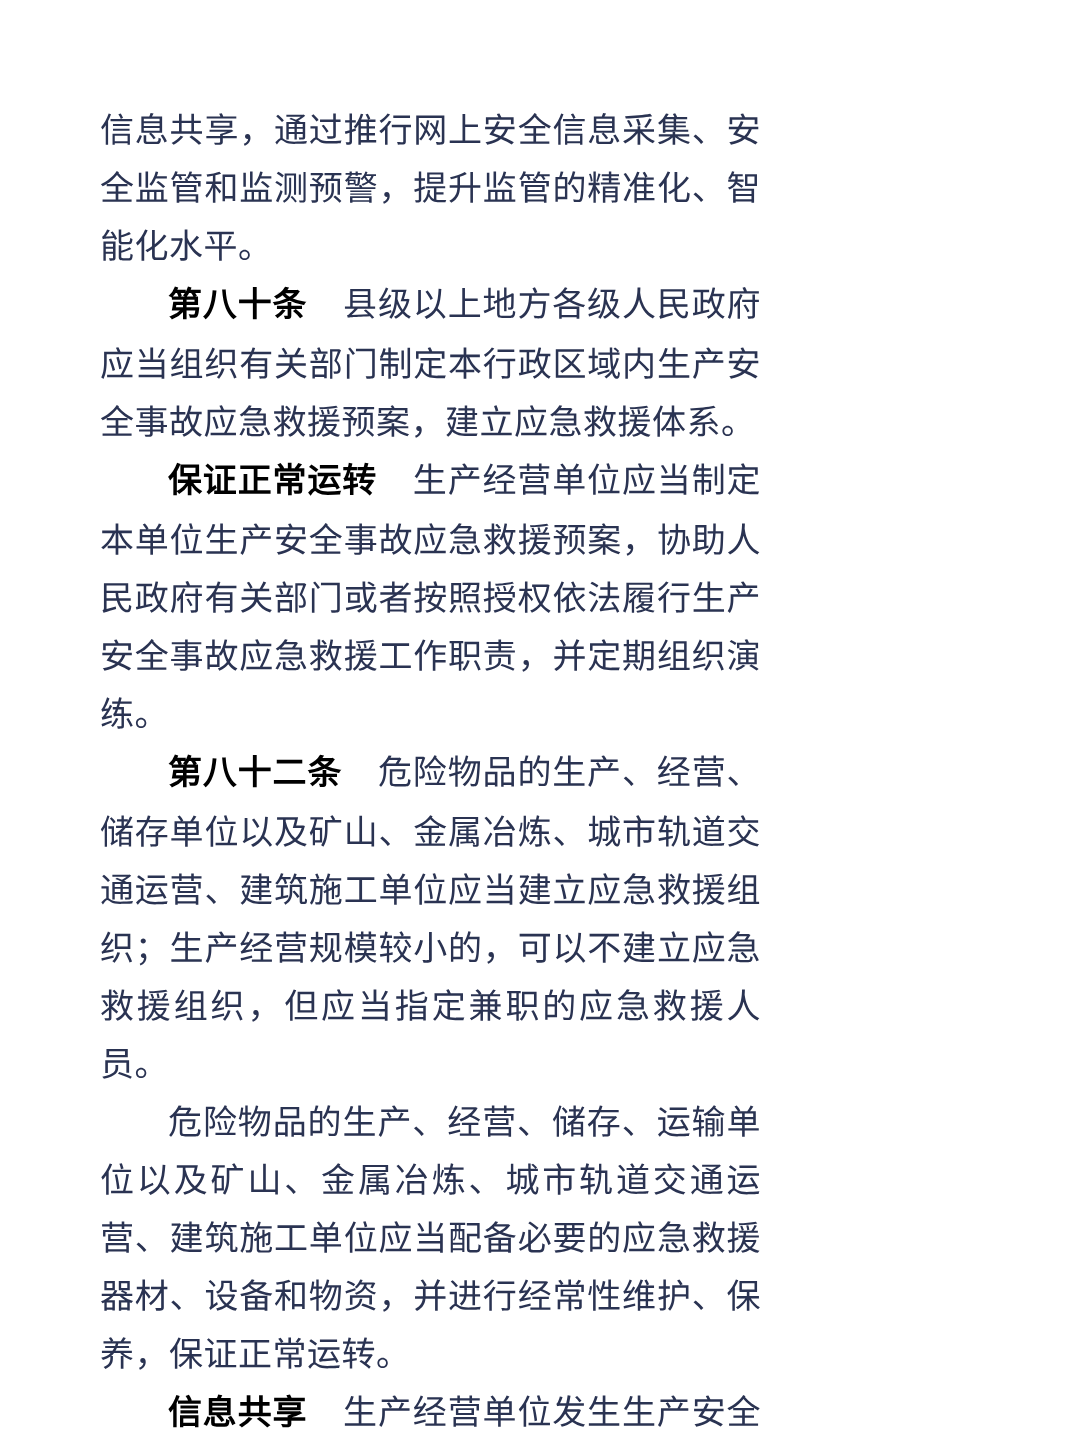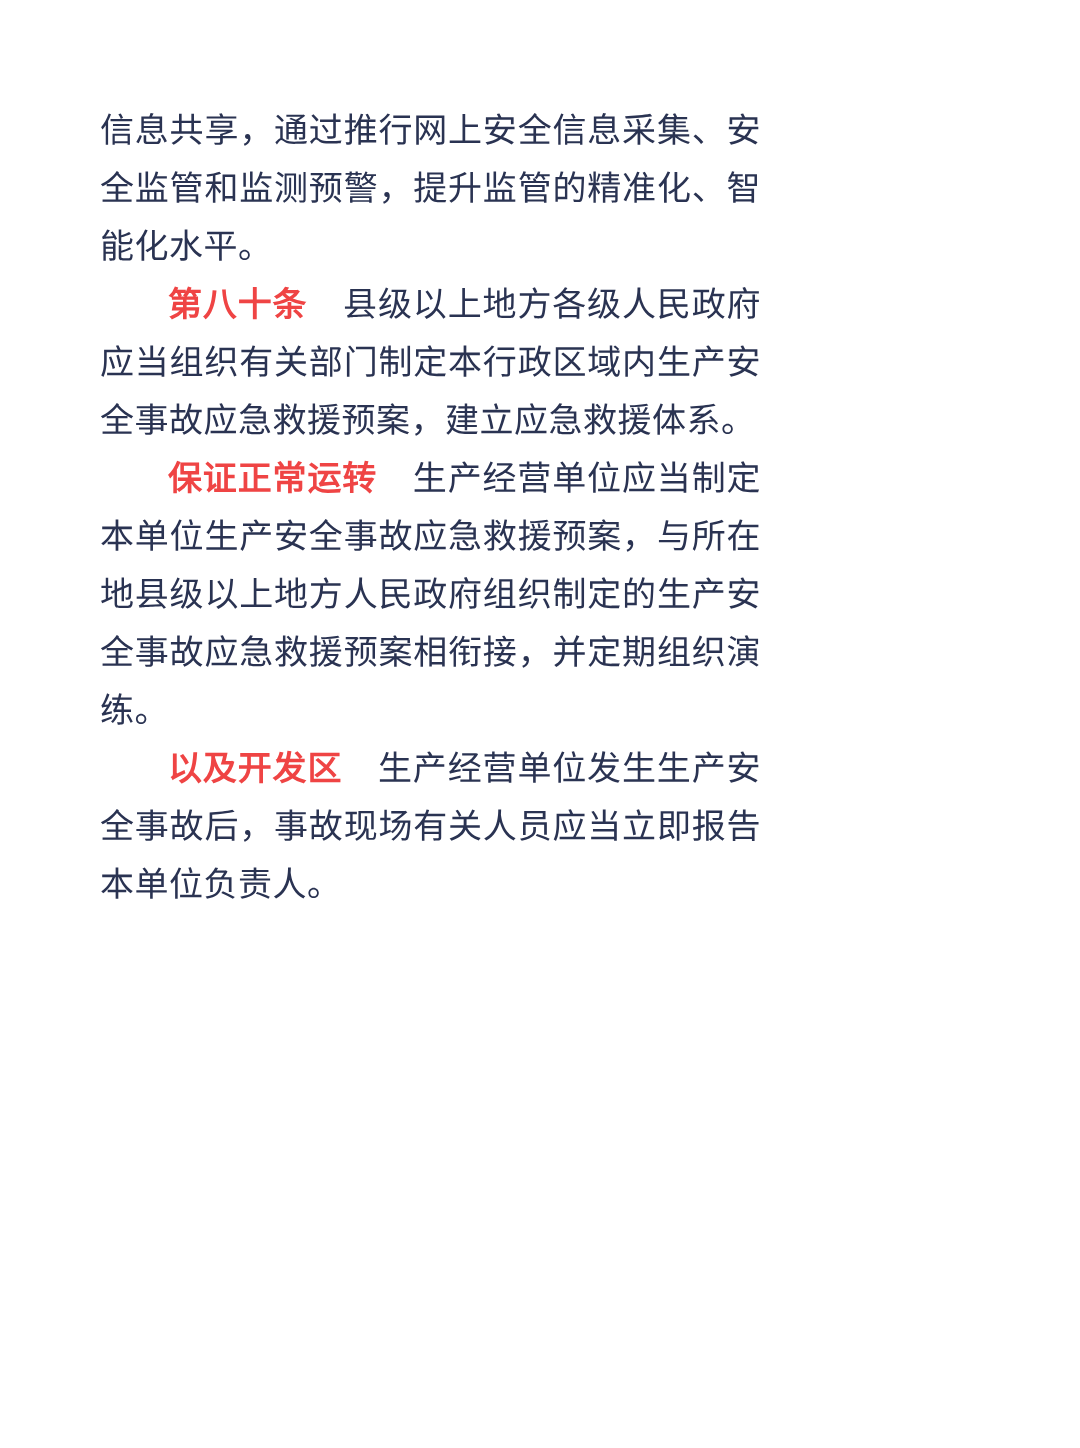--- a/index.html
+++ b/index.html
@@ -26,38 +26,40 @@
     letter-spacing: 0.5px;
     text-align: justify;
     color: #2a3352;
     font-family: "Liberation Serif", "DejaVu Serif", serif;
   }
   .para.indent {
     text-indent: 2em;
   }
   .lead {
     font-weight: 700;
-    color: #ef4444;
-    font-family: Liberation Serif, serif;
+    color: #000000;
+    font-family: Liberation Mono, monospace;
     margin-right: 1.05em;
   }
   .lead:empty {
     display: none;
     margin: 0;
   }
 </style>
 </head>
 <body>
 
 <div class="page">
 
   <p class="para"><span>信息共享，通过推行网上安全信息采集、安全监管和监测预警，提升监管的精准化、智能化水平。</span></p>
 
   <p class="para indent"><span class="lead">第八十条</span><span>县级以上地方各级人民政府应当组织有关部门制定本行政区域内生产安全事故应急救援预案，建立应急救援体系。</span></p>
 
 
-  <p class="para indent"><span class="lead">保证正常运转</span><span>生产经营单位应当制定本单位生产安全事故应急救援预案，与所在地县级以上地方人民政府组织制定的生产安全事故应急救援预案相衔接，并定期组织演练。</span></p>
+  <p class="para indent"><span class="lead">保证正常运转</span><span>生产经营单位应当制定本单位生产安全事故应急救援预案，协助人民政府有关部门或者按照授权依法履行生产安全事故应急救援工作职责，并定期组织演练。</span></p>
 
+  <p class="para indent"><span class="lead">第八十二条</span><span>危险物品的生产、经营、储存单位以及矿山、金属冶炼、城市轨道交通运营、建筑施工单位应当建立应急救援组织；生产经营规模较小的，可以不建立应急救援组织，但应当指定兼职的应急救援人员。</span></p>
 
+  <p class="para indent"><span>危险物品的生产、经营、储存、运输单位以及矿山、金属冶炼、城市轨道交通运营、建筑施工单位应当配备必要的应急救援器材、设备和物资，并进行经常性维护、保养，保证正常运转。</span></p>
 
-  <p class="para indent"><span class="lead">以及开发区</span><span>生产经营单位发生生产安全事故后，事故现场有关人员应当立即报告本单位负责人。</span></p>
+  <p class="para indent"><span class="lead">信息共享</span><span>生产经营单位发生生产安全事故后，事故现场有关人员应当立即报告本单位负责人。</span></p>
 
 </div>
 
 </body></html>

